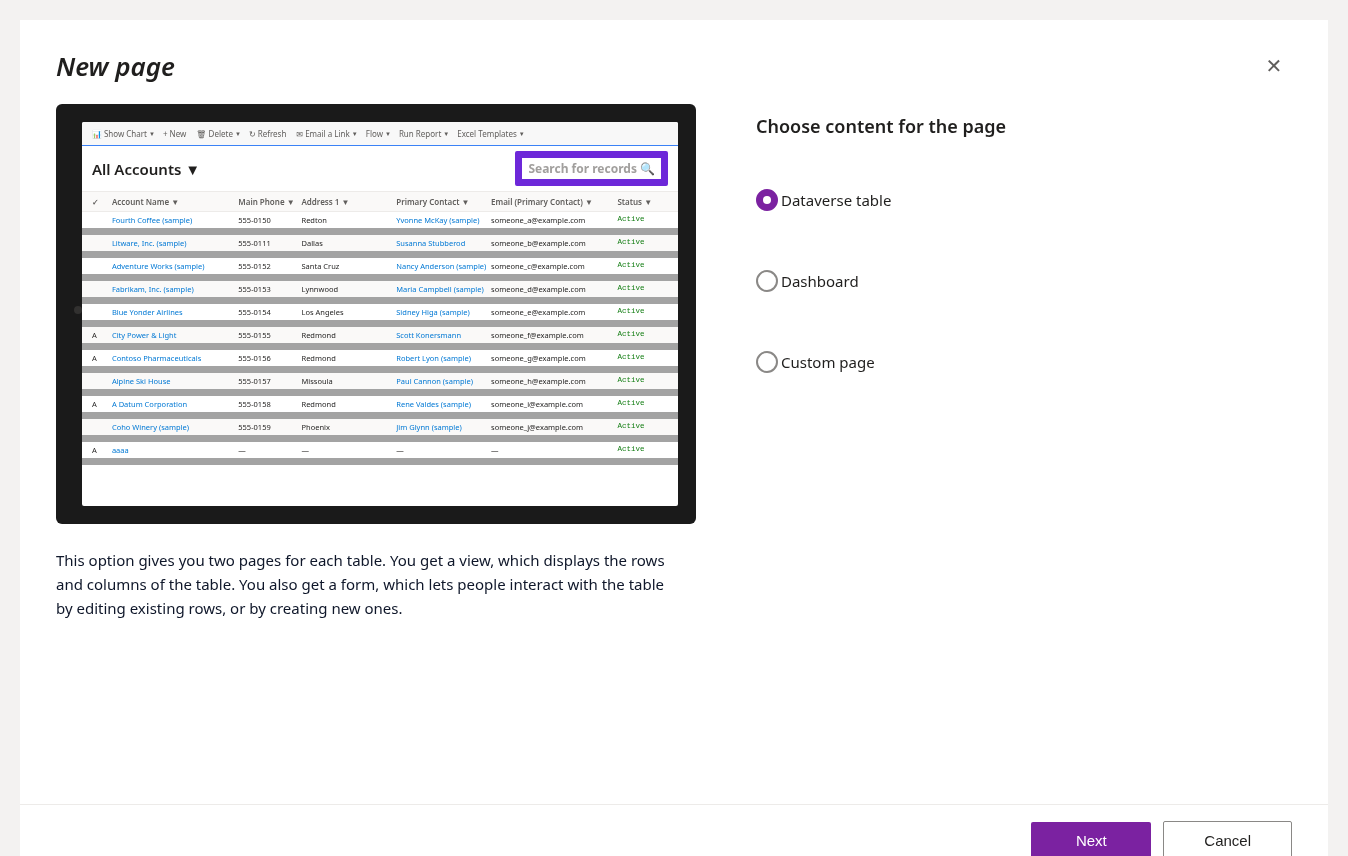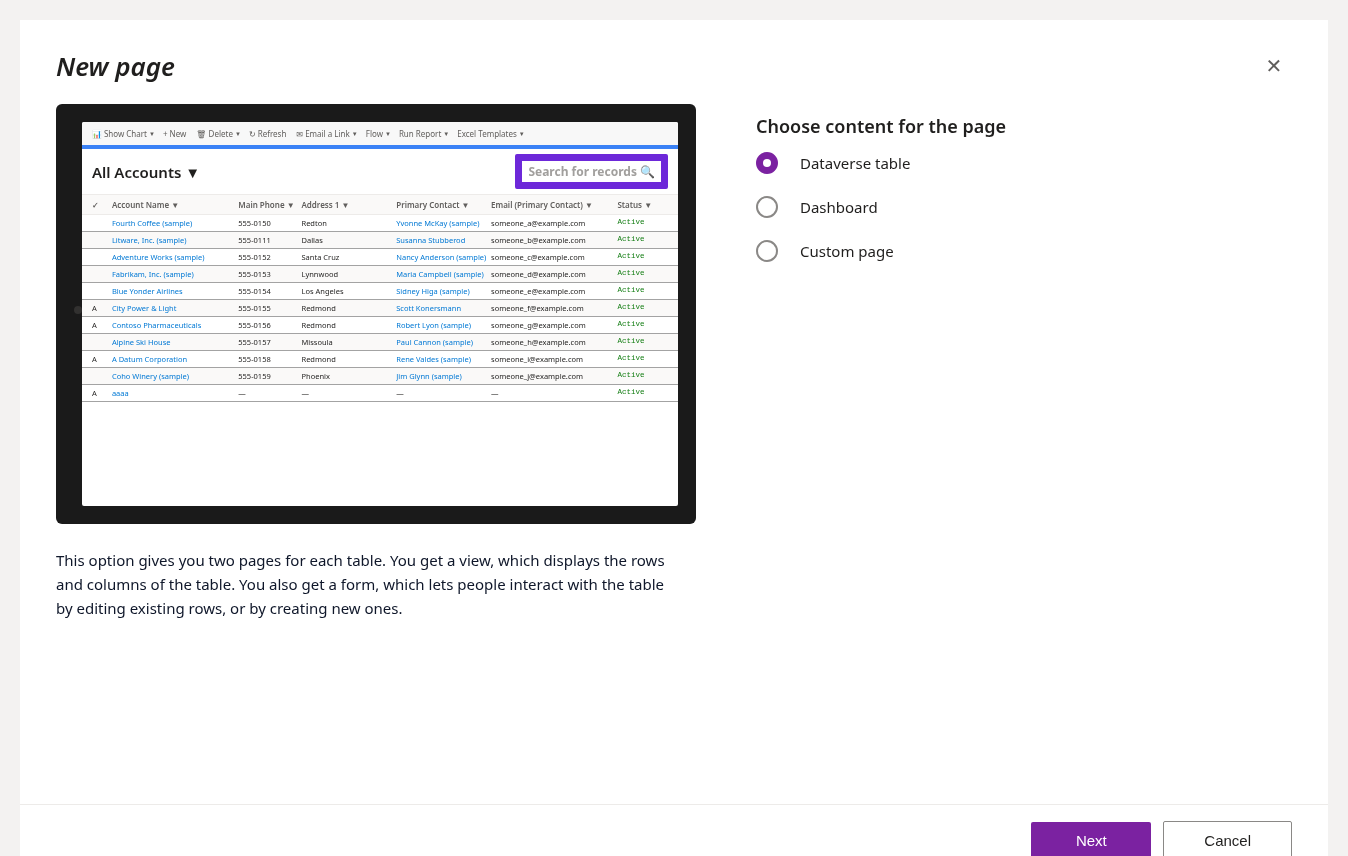--- a/index.html
+++ b/index.html
@@ -90,21 +90,21 @@
       overflow: hidden;
       display: flex;
       flex-direction: column;
     }
 
     .preview-toolbar {
       display: flex;
       align-items: center;
       gap: 8px;
       padding: 6px 10px;
-      border-bottom: 4px solid #3b82f6;
+      border-bottom: 1px solid #3b82f6;
       flex-wrap: wrap;
       background: #f8f8f8;
     }
 
     .preview-toolbar-item {
       font-size: 8px;
       color: #605e5c;
       display: flex;
       align-items: center;
       gap: 2px;
@@ -173,21 +173,21 @@
 
     .preview-table-body {
       display: flex;
       flex-direction: column;
     }
 
     .preview-table-row {
       display: grid;
       grid-template-columns: 20px 2fr 1fr 1.5fr 1.5fr 2fr 0.8fr;
       padding: 3px 10px;
-      border-bottom: 1px solid #a3a3a3;
+      border-bottom: 7px solid #a3a3a3;
     }
 
     .preview-table-row:nth-child(even) {
       background: #faf9f8;
     }
 
     .preview-cell {
       font-size: 7.5px;
       color: #201f1e;
       overflow: hidden;
@@ -226,22 +226,23 @@
 
     .radio-group {
       display: flex;
       flex-direction: column;
       gap: 22px;
     }
 
     .radio-item {
       display: flex;
       align-items: center;
-      gap: 22px;
+      gap: 3px;
       cursor: pointer;
+      margin-top: 37px;
     }
 
     .radio-circle {
       width: 22px;
       height: 22px;
       border-radius: 50%;
       border: 2px solid #8a8886;
       display: flex;
       align-items: center;
       justify-content: center;

